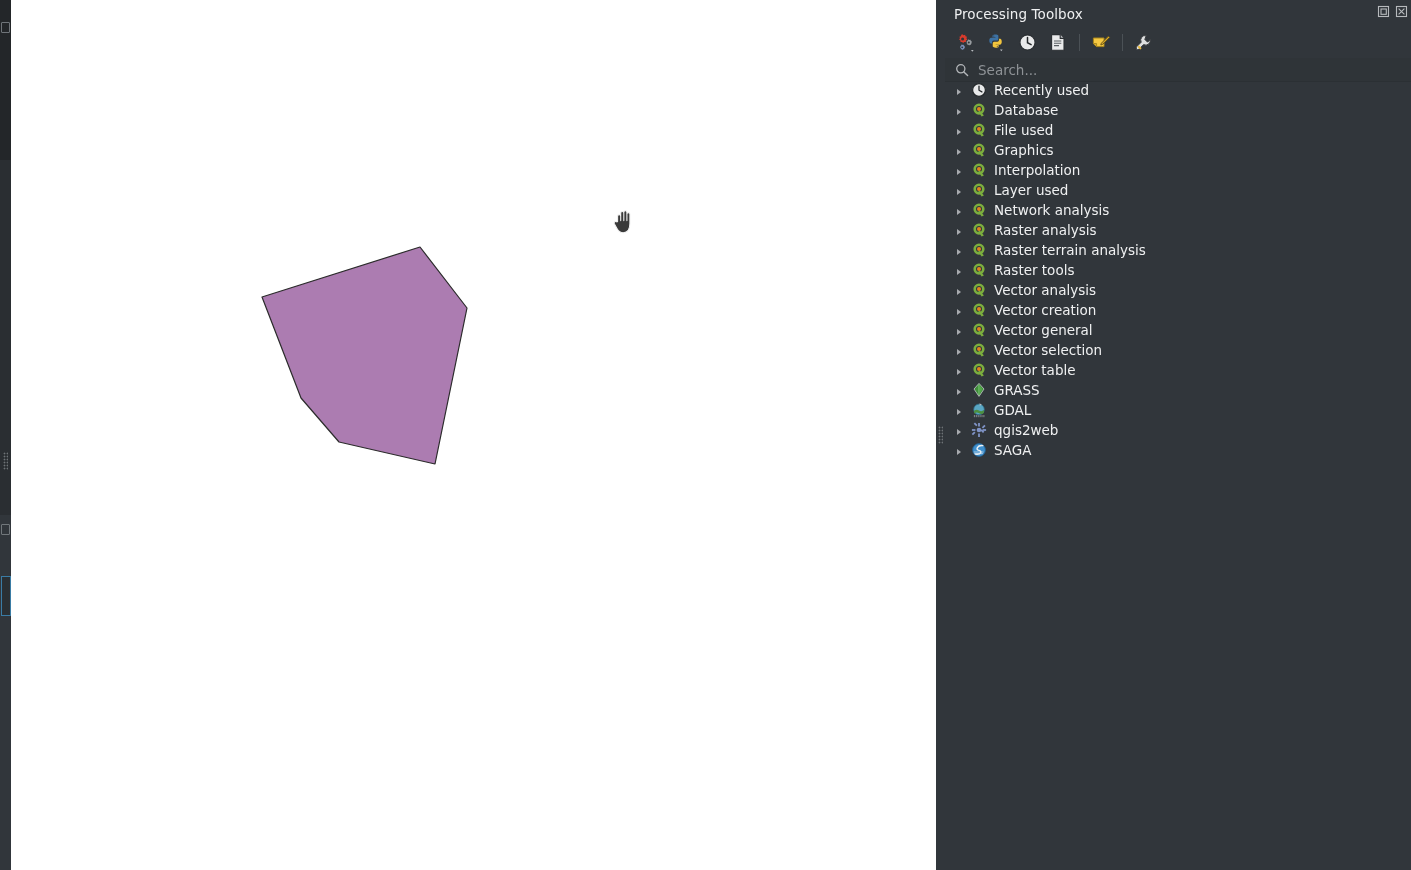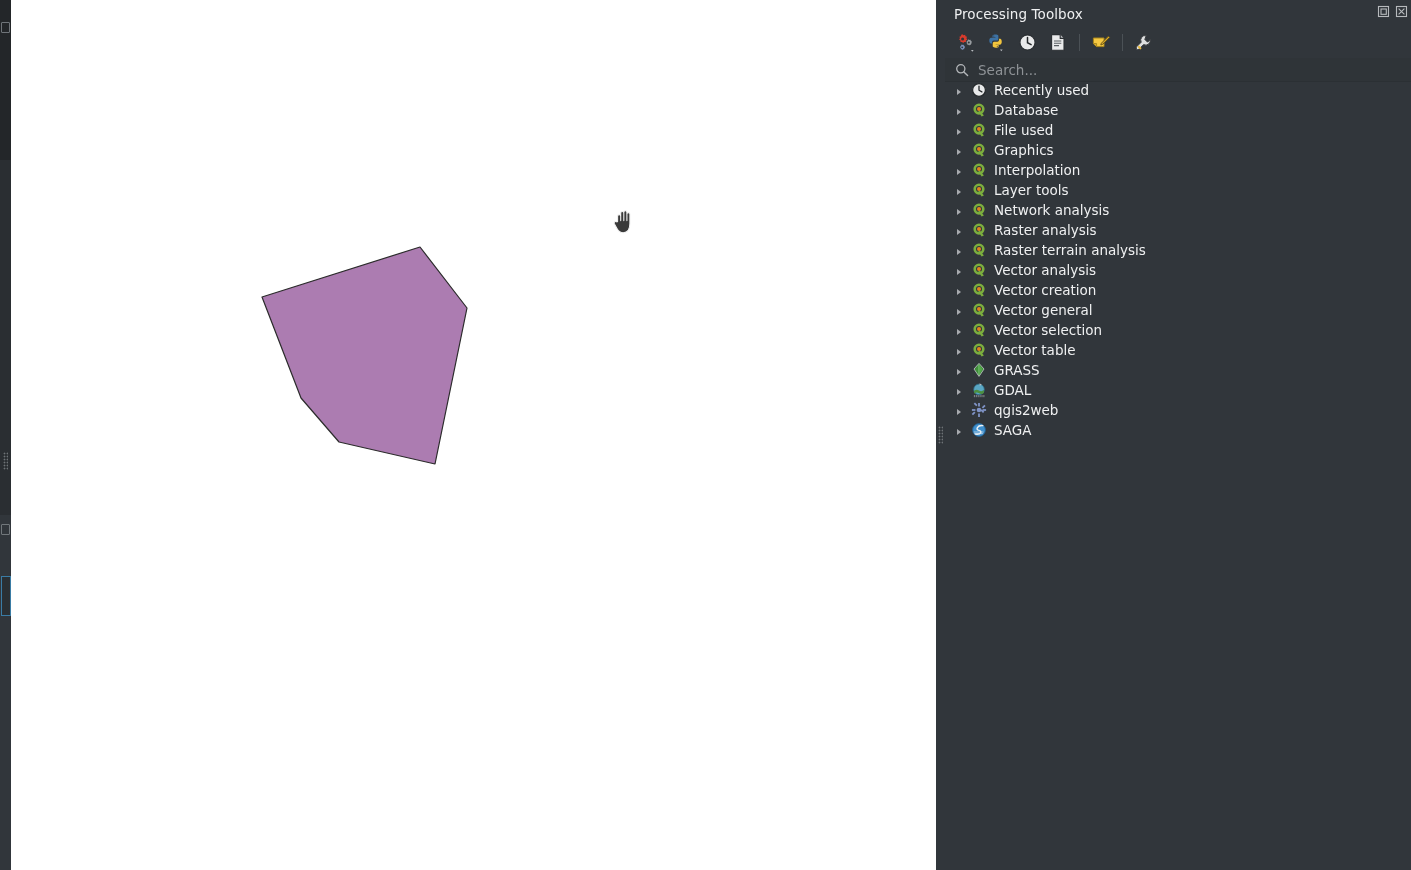--- a/index.html
+++ b/index.html
@@ -428,21 +428,21 @@
           <span class="expander">
             <span class="tri"></span>
           </span>
           <span class="node-icon">
             <svg width="16" height="16" viewBox="0 0 16 16">
               <path d="M8 1.5 a5.6 5.6 0 1 0 0 11.2 a5.6 5.6 0 0 0 0 -11.2 Z M8 4.1 a3.0 3.0 0 1 1 0 6.0 a3.0 3.0 0 0 1 0 -6.0 Z" fill="#7cae3e"></path>
               <path d="M8.8 8.6 L12.9 13.6 L10.6 14.6 L7.3 9.6 Z" fill="#7cae3e"></path>
               <circle cx="8" cy="7.1" r="2.0" fill="#e2821d"></circle>
             </svg>
           </span>
-          <span class="node-label">Layer tools</span>
+          <span class="node-label">Layer used</span>
         </div>
         <div class="tree-item">
           <span class="expander">
             <span class="tri"></span>
           </span>
           <span class="node-icon">
             <svg width="16" height="16" viewBox="0 0 16 16">
               <path d="M8 1.5 a5.6 5.6 0 1 0 0 11.2 a5.6 5.6 0 0 0 0 -11.2 Z M8 4.1 a3.0 3.0 0 1 1 0 6.0 a3.0 3.0 0 0 1 0 -6.0 Z" fill="#7cae3e"></path>
               <path d="M8.8 8.6 L12.9 13.6 L10.6 14.6 L7.3 9.6 Z" fill="#7cae3e"></path>
               <circle cx="8" cy="7.1" r="2.0" fill="#e2821d"></circle>
@@ -468,20 +468,33 @@
             <span class="tri"></span>
           </span>
           <span class="node-icon">
             <svg width="16" height="16" viewBox="0 0 16 16">
               <path d="M8 1.5 a5.6 5.6 0 1 0 0 11.2 a5.6 5.6 0 0 0 0 -11.2 Z M8 4.1 a3.0 3.0 0 1 1 0 6.0 a3.0 3.0 0 0 1 0 -6.0 Z" fill="#7cae3e"></path>
               <path d="M8.8 8.6 L12.9 13.6 L10.6 14.6 L7.3 9.6 Z" fill="#7cae3e"></path>
               <circle cx="8" cy="7.1" r="2.0" fill="#e2821d"></circle>
             </svg>
           </span>
           <span class="node-label">Raster terrain analysis</span>
+        </div>
+        <div class="tree-item">
+          <span class="expander">
+            <span class="tri"></span>
+          </span>
+          <span class="node-icon">
+            <svg width="16" height="16" viewBox="0 0 16 16">
+              <path d="M8 1.5 a5.6 5.6 0 1 0 0 11.2 a5.6 5.6 0 0 0 0 -11.2 Z M8 4.1 a3.0 3.0 0 1 1 0 6.0 a3.0 3.0 0 0 1 0 -6.0 Z" fill="#7cae3e"></path>
+              <path d="M8.8 8.6 L12.9 13.6 L10.6 14.6 L7.3 9.6 Z" fill="#7cae3e"></path>
+              <circle cx="8" cy="7.1" r="2.0" fill="#e2821d"></circle>
+            </svg>
+          </span>
+          <span class="node-label">Raster tools</span>
         </div>
         <div class="tree-item">
           <span class="expander">
             <span class="tri"></span>
           </span>
           <span class="node-icon">
             <svg width="16" height="16" viewBox="0 0 16 16">
               <path d="M8 1.5 a5.6 5.6 0 1 0 0 11.2 a5.6 5.6 0 0 0 0 -11.2 Z M8 4.1 a3.0 3.0 0 1 1 0 6.0 a3.0 3.0 0 0 1 0 -6.0 Z" fill="#7cae3e"></path>
               <path d="M8.8 8.6 L12.9 13.6 L10.6 14.6 L7.3 9.6 Z" fill="#7cae3e"></path>
               <circle cx="8" cy="7.1" r="2.0" fill="#e2821d"></circle>

